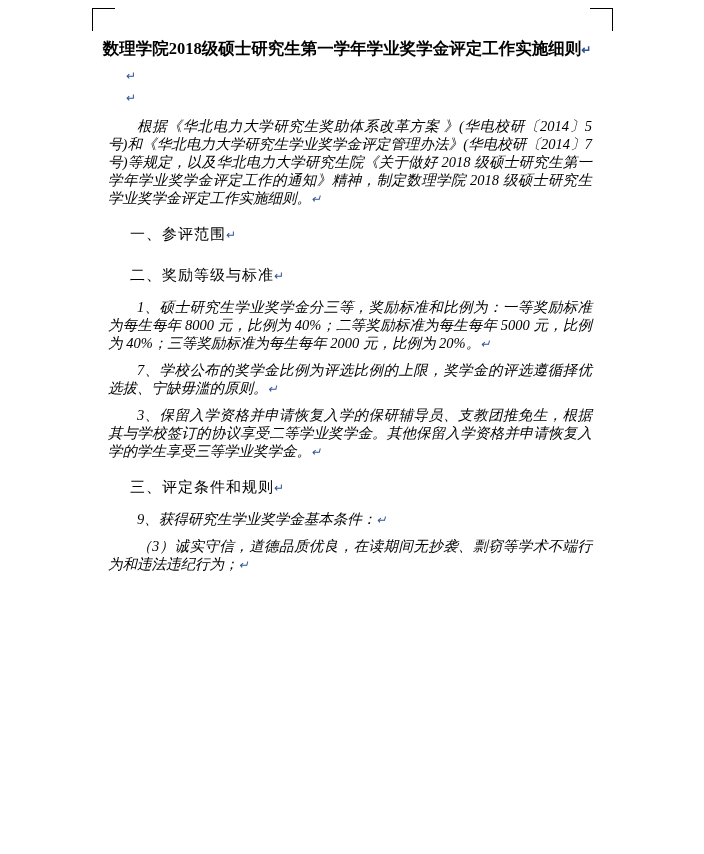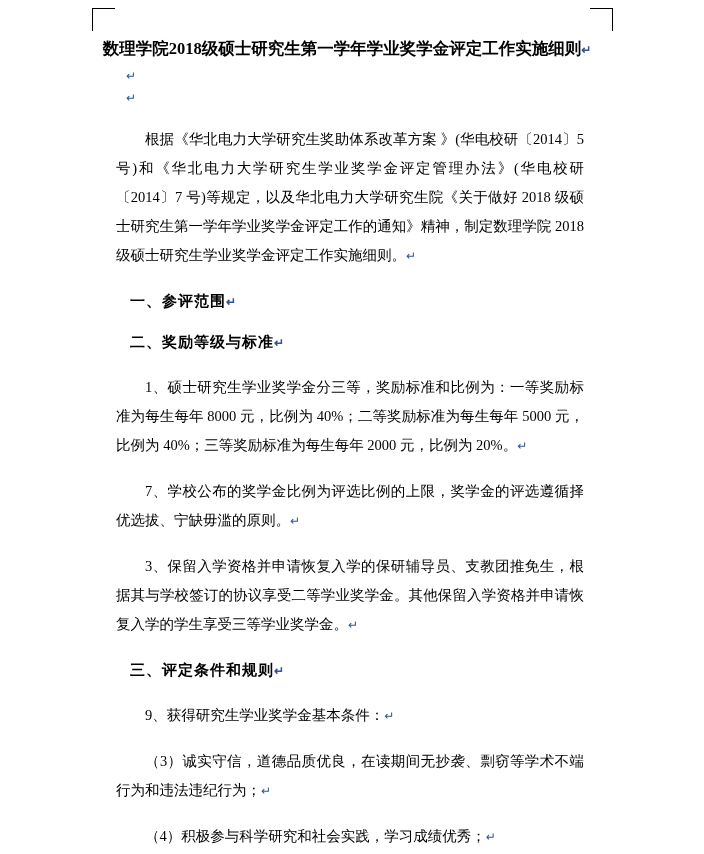--- a/index.html
+++ b/index.html
@@ -55,34 +55,35 @@
   }
 
   .blank-line {
     height: 22px;
     line-height: 22px;
     font-size: 14px;
     padding-left: 26px;
   }
 
   p.body-text {
-    margin: 16px;
+    margin: 8px;
     font-size: 14.5px;
-    line-height: 29px;
+    line-height: 18px;
     text-align: justify;
     text-justify: inter-ideograph;
+    font-style: italic;
   }
   p.indent2 {
     text-indent: 2em;
   }
 
   h2.section-heading {
     margin: 12px 0 2px 0;
     font-size: 15px;
-    font-weight: bold;
+    font-weight: normal;
     line-height: 28px;
     text-indent: 2em;
     letter-spacing: 1px;
   }
 
   .title-wrap {
     margin-bottom: 2px;
   }
 </style>
 </head>
@@ -107,16 +108,15 @@
     <h2 class="section-heading"><span>一、参评范围</span><span class="pilcrow">↵</span></h2>
 
     <h2 class="section-heading"><span>二、奖励等级与标准</span><span class="pilcrow">↵</span></h2>
     <p class="body-text indent2"><span>1、硕士研究生学业奖学金分三等，奖励标准和比例为：一等奖励标准为每生每年 8000 元，比例为 40%；二等奖励标准为每生每年 5000 元，比例为 40%；三等奖励标准为每生每年 2000 元，比例为 20%。</span><span class="pilcrow">↵</span></p>
     <p class="body-text indent2"><span>7、学校公布的奖学金比例为评选比例的上限，奖学金的评选遵循择优选拔、宁缺毋滥的原则。</span><span class="pilcrow">↵</span></p>
     <p class="body-text indent2"><span>3、保留入学资格并申请恢复入学的保研辅导员、支教团推免生，根据其与学校签订的协议享受二等学业奖学金。其他保留入学资格并申请恢复入学的学生享受三等学业奖学金。</span><span class="pilcrow">↵</span></p>
 
     <h2 class="section-heading"><span>三、评定条件和规则</span><span class="pilcrow">↵</span></h2>
     <p class="body-text indent2"><span>9、获得研究生学业奖学金基本条件：</span><span class="pilcrow">↵</span></p>
     <p class="body-text indent2"><span>（3）诚实守信，道德品质优良，在读期间无抄袭、剽窃等学术不端行为和违法违纪行为；</span><span class="pilcrow">↵</span></p>
-    <p class="body-text indent2"><span>（4）积极参与科学研究和社会实践，学习成绩优秀；</span><span class="pilcrow">↵</span></p>
 
   </div>
 </div>
 
 </body></html>

